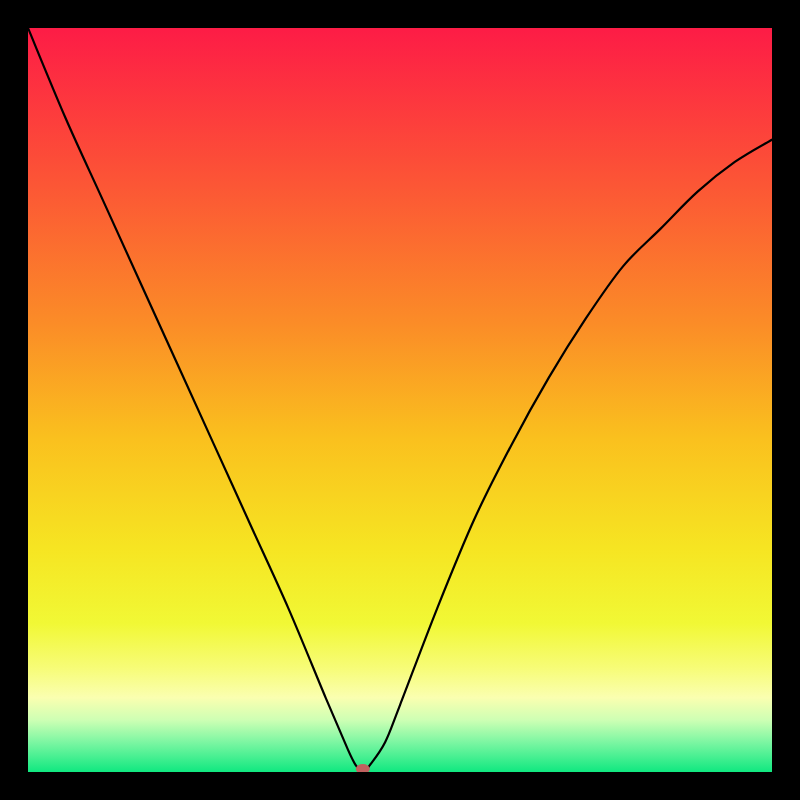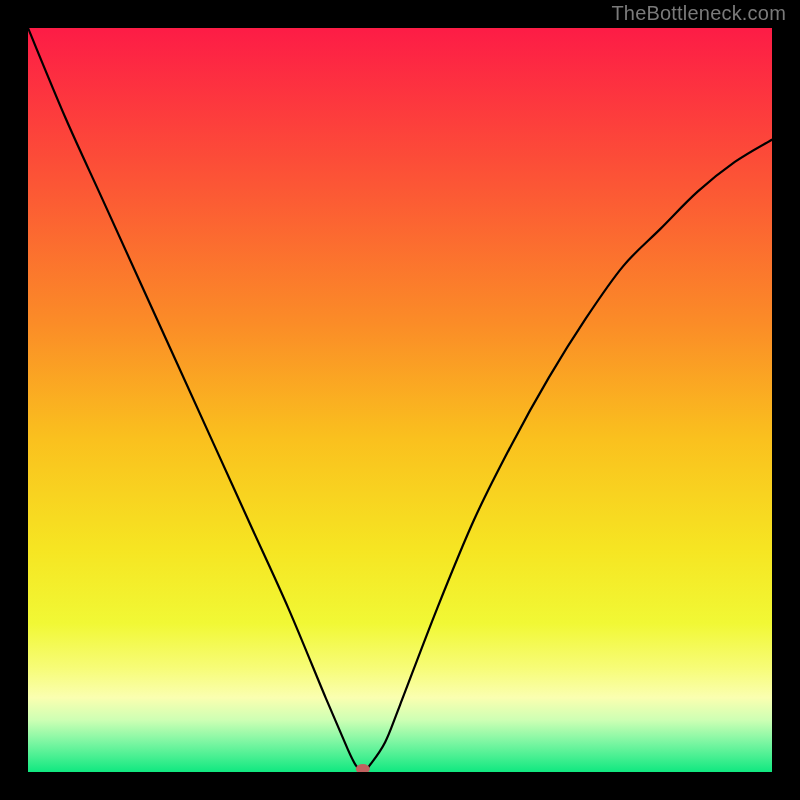--- a/index.html
+++ b/index.html
@@ -32,21 +32,20 @@
     left: 28px;
     top: 28px;
     width: 744px;
     height: 744px;
   }
 </style>
 </head>
 <body>
 
 <div class="frame">
-  <div class="watermark">TheBottleneck.com</div>
 
   <svg class="plot" viewBox="0 0 744 744" preserveAspectRatio="none">
     <defs>
       <linearGradient id="bg-grad" x1="0" y1="0" x2="0" y2="1">
           <stop offset="0.0%" stop-color="#fd1c46"></stop>
           <stop offset="20.0%" stop-color="#fc5336"></stop>
           <stop offset="40.0%" stop-color="#fb8d27"></stop>
           <stop offset="55.0%" stop-color="#fac01e"></stop>
           <stop offset="70.0%" stop-color="#f6e522"></stop>
           <stop offset="80.0%" stop-color="#f1f835"></stop>

